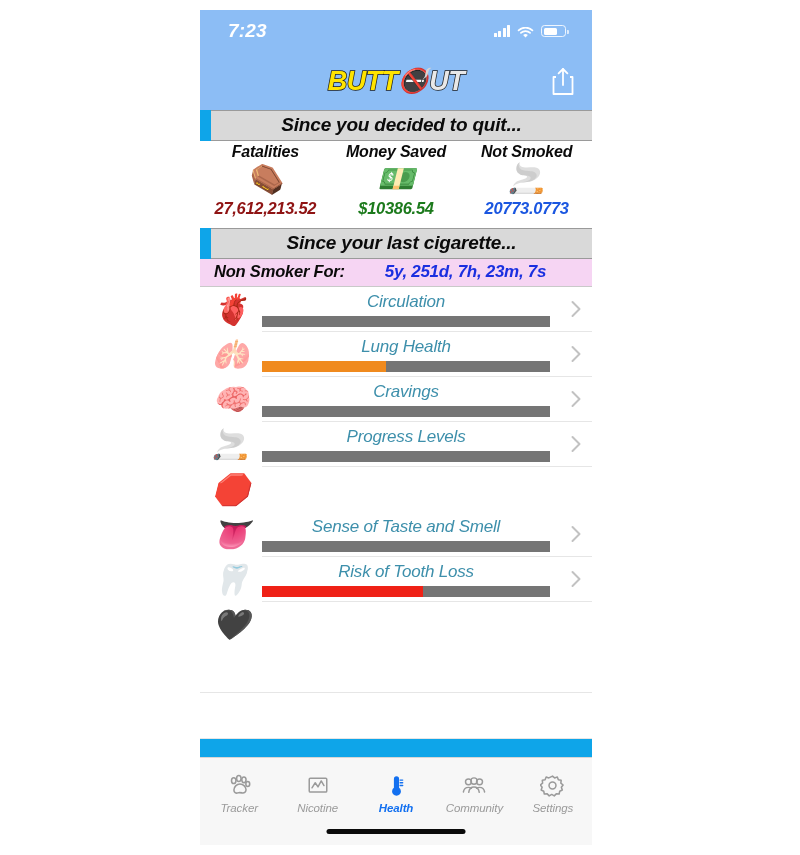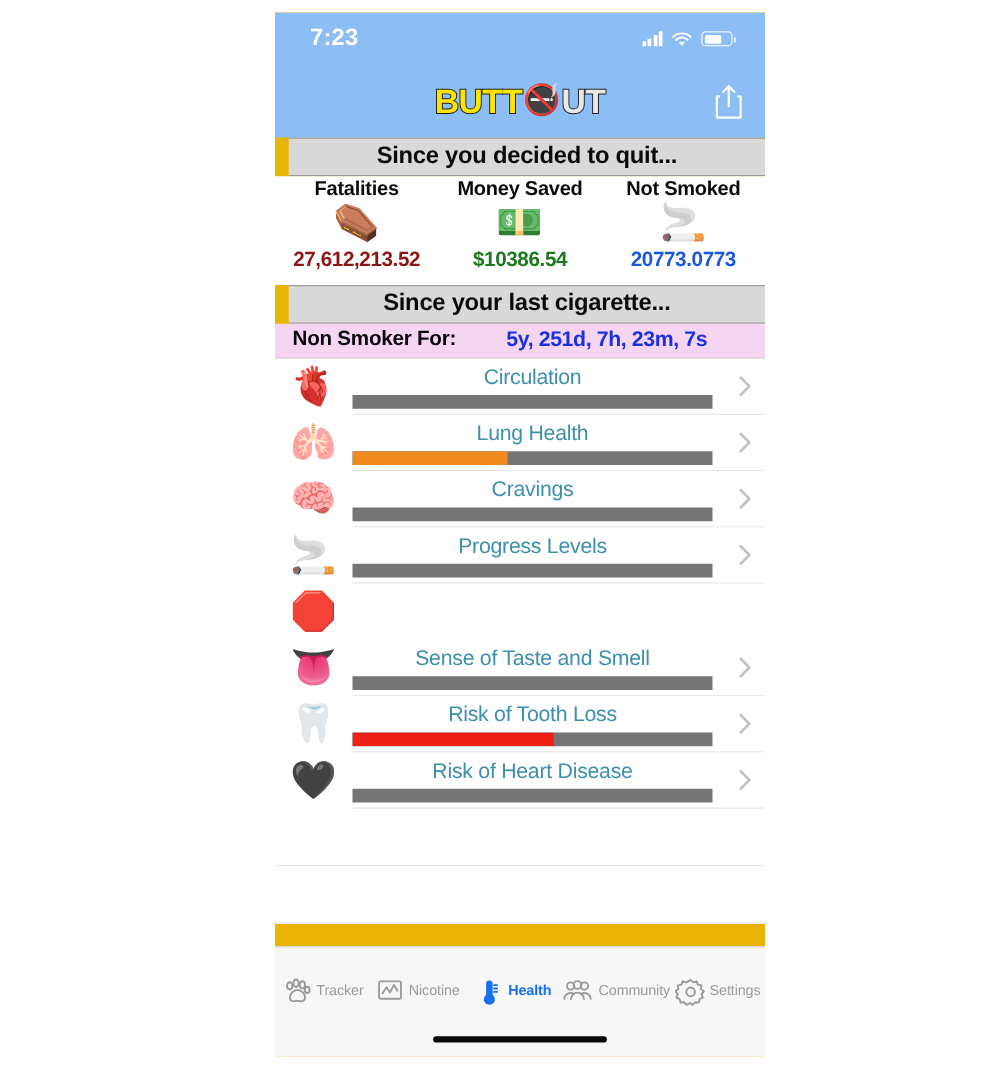--- a/index.html
+++ b/index.html
@@ -7,26 +7,27 @@
     padding: 0;
     background: #ffffff;
     width: 800px;
     height: 855px;
     font-family: "Liberation Sans", sans-serif;
     -webkit-font-smoothing: antialiased;
   }
 
   #screen {
     position: absolute;
-    left: 220px;
+    left: 200px;
     top: 10px;
     width: 392px;
     height: 835px;
-    background: #eab308;
+    background: #0ea5e9;
     overflow: hidden;
+    font-style: italic;
   }
 
   
   .statusbar {
     height: 42px;
     background: #8cbdf5;
     display: flex;
     align-items: center;
     justify-content: space-between;
     padding: 0 26px 0 28px;
@@ -255,21 +256,21 @@
     border-top: 1px solid #d6d6d6;
   }
   .tabs {
     display: flex;
     height: 62px;
     padding-top: 4px;
   }
   .tab {
     flex: 1;
     display: flex;
-    flex-direction: row;
+    flex-direction: column;
     align-items: center;
     justify-content: center;
     gap: 3px;
   }
   .tab-icon { height: 26px; display: flex; align-items: center; justify-content: center; }
   .tab-label {
     font-size: 11.5px;
     color: #9a9a9a;
     letter-spacing: -0.1px;
   }
@@ -425,29 +426,20 @@
           <div class="bar">
             <span style="width:56%;background:#ef2116"></span>
           </div>
           <div class="chev"><svg viewBox="0 0 12 18" width="12" height="18">
               <path d="M2.5 2 L9.5 9 L2.5 16" stroke="#c2c2c2" stroke-width="2" fill="none" stroke-linecap="round" stroke-linejoin="round"></path>
             </svg></div>
         </div>
       </div>
       <div class="row">
         <div class="row-emoji">🖤</div>
-        <div class="row-main">
-          <div class="row-title">Risk of Heart Disease</div>
-          <div class="bar">
-            <span style="width:0%;background:#757575"></span>
-          </div>
-          <div class="chev"><svg viewBox="0 0 12 18" width="12" height="18">
-              <path d="M2.5 2 L9.5 9 L2.5 16" stroke="#c2c2c2" stroke-width="2" fill="none" stroke-linecap="round" stroke-linejoin="round"></path>
-            </svg></div>
-        </div>
       </div>
       <div class="row-empty"></div>
       <div class="row-empty"></div>
     </div>
 
   <div class="tabbar">
     <div class="tabs" id="tabs">
         <div class="tab">
           <div class="tab-icon">
             <svg viewBox="0 0 26 26" width="25" height="25">

